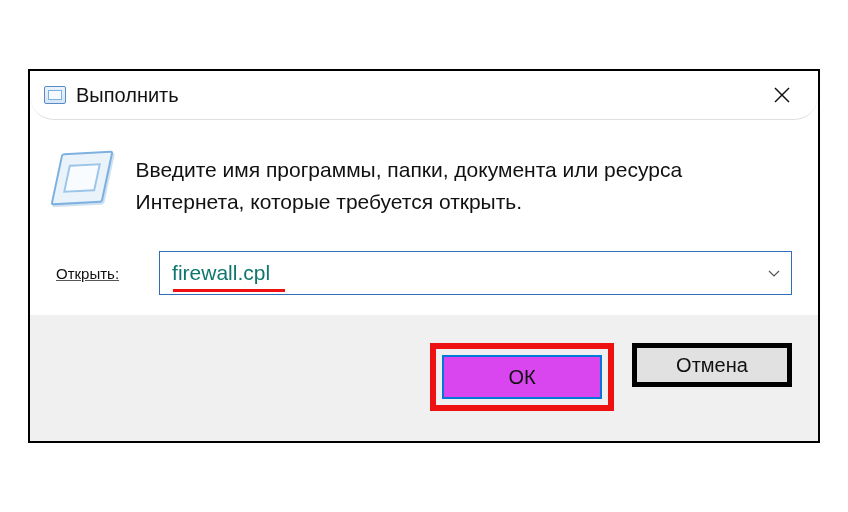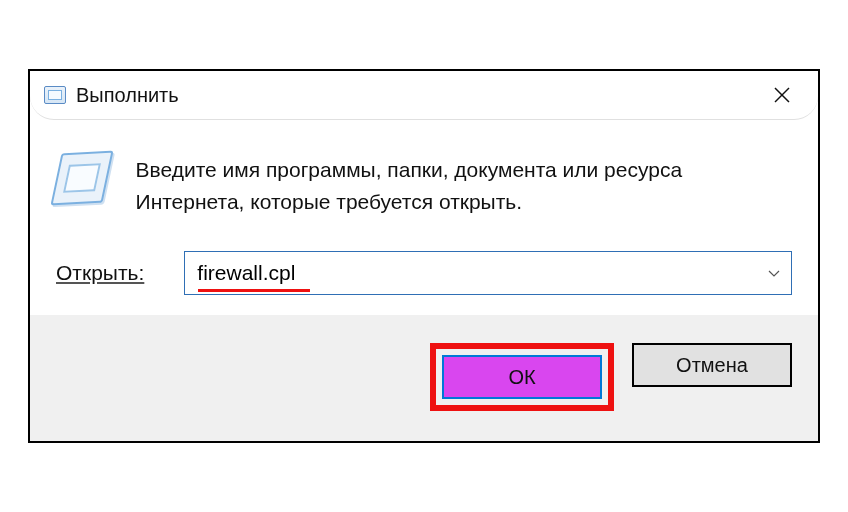--- a/index.html
+++ b/index.html
@@ -88,37 +88,37 @@
       color: #111;
       line-height: 1.5;
       padding-top: 6px;
     }
     .open-row {
       display: flex;
       align-items: center;
       gap: 40px;
     }
     .open-label {
-      font-size: 21px;
+      font-size: 15px;
       color: #111;
       text-decoration: underline;
       text-decoration-color: #555;
     }
     .combo-wrap {
       position: relative;
       flex: 1;
     }
     .open-input {
       width: 100%;
       height: 44px;
       border: 1px solid #2f6fb5;
       font-size: 21px;
       font-family: inherit;
       padding: 0 40px 0 12px;
-      color: #000000;
+      color: #0f766e;
       background: #fff;
       outline: none;
     }
     .red-underline {
       position: absolute;
       left: 14px;
       bottom: 3px;
       width: 112px;
       height: 3px;
       background: #e11;
@@ -135,21 +135,21 @@
     .footer-area {
       background: #f0f0f0;
       padding: 28px 26px 30px 26px;
       display: flex;
       justify-content: flex-end;
       gap: 18px;
     }
     .btn {
       width: 160px;
       height: 44px;
-      border: 2px solid #000000;
+      border: 5px solid #000000;
       background: #e1e1e1;
       font-family: inherit;
       font-size: 20px;
       color: #111;
       cursor: pointer;
     }
     .ok-highlight {
       position: relative;
       border: 6px solid #e11;
       padding: 6px;

